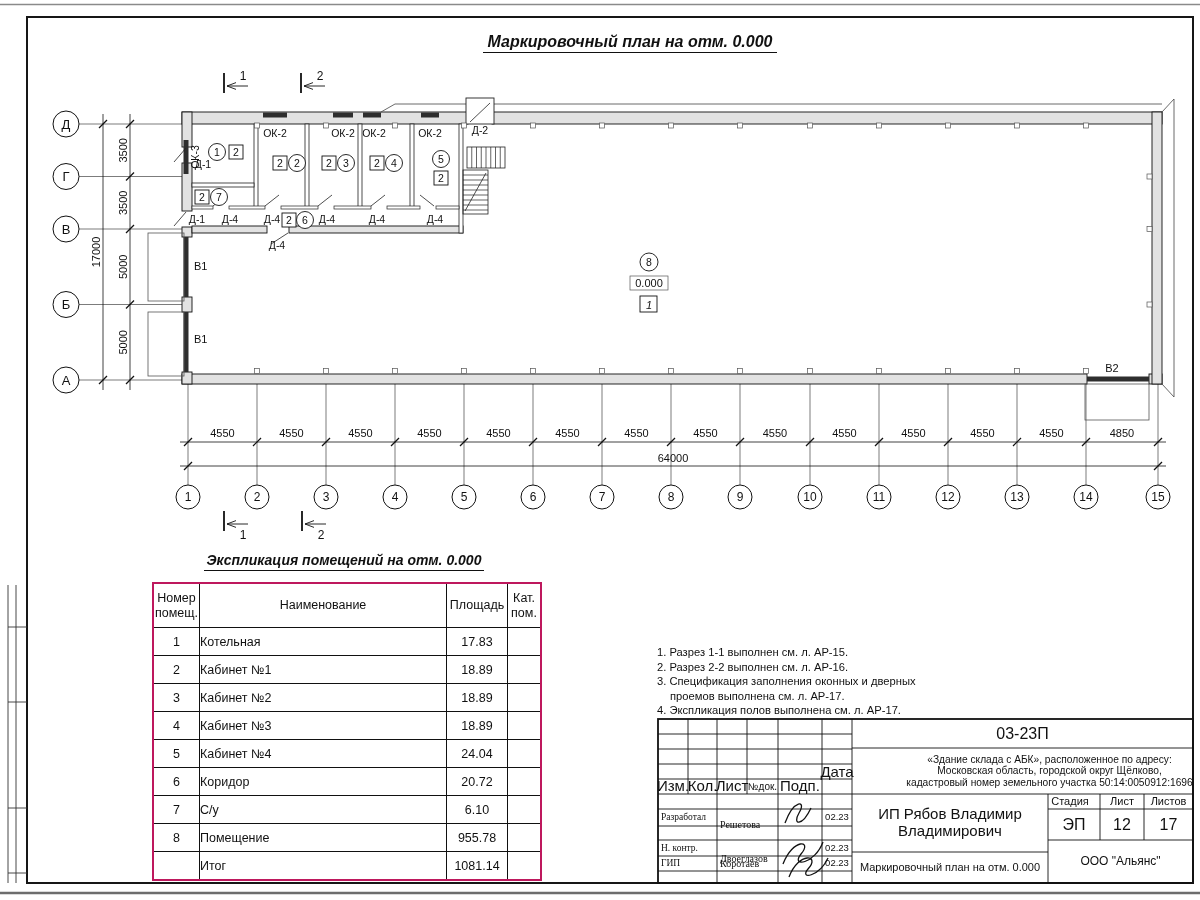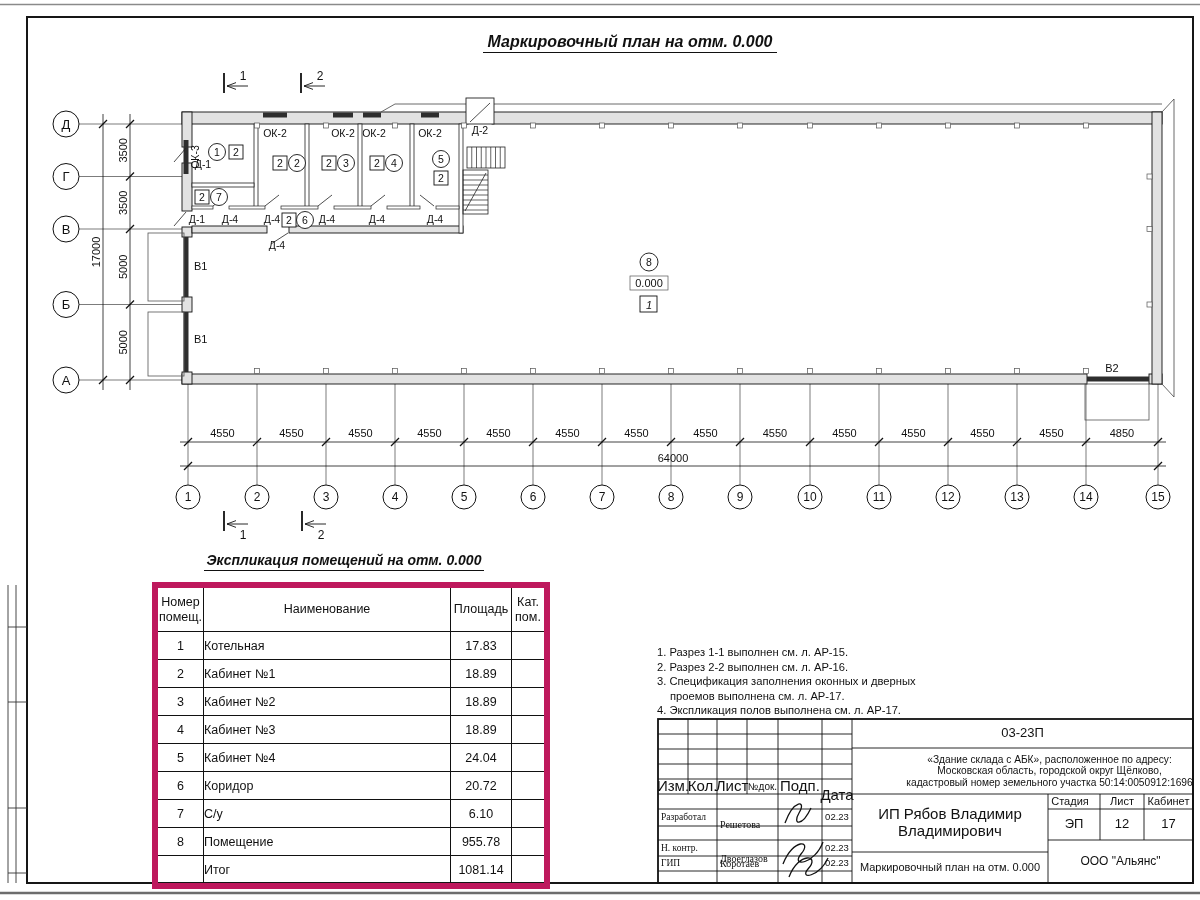--- a/index.html
+++ b/index.html
@@ -7,41 +7,41 @@
          font-family:"Liberation Sans", sans-serif;color:#111;}
   .abs{position:absolute;}
   .title-main{left:400px;top:33px;width:460px;text-align:center;font-size:16px;
               font-weight:bold;font-style:italic;}
   .title-main span{border-bottom:1.5px solid #111;padding:0 4px 2px 4px;}
   .title-sched{left:150px;top:552px;width:388px;text-align:center;font-size:14px;
                font-weight:bold;font-style:italic;}
   .title-sched span{border-bottom:1.3px solid #111;padding:0 3px 2px 3px;margin-top:38px;}
   
   .sched{left:152px;top:582px;}
-  .sched table{border-collapse:collapse;border:6px solid #be185d;table-layout:fixed;}
+  .sched table{border-collapse:collapse;border:2px solid #be185d;table-layout:fixed;}
   .sched th,.sched td{border:1px solid #111;font-weight:normal;font-size:12.5px;
                       padding:0;overflow:hidden;white-space:nowrap;}
   .sched th{height:43px;text-align:center;line-height:1.15;}
   .sched td{height:27px;}
   .c-num{width:45px;text-align:center;}
   .c-name{width:246px;text-align:left;padding-left:7px;}
   .c-area{width:60px;text-align:center;}
   .c-cat{width:32px;text-align:center;}
   .total-name{padding-left:18px;}
   
   .notes{left:657px;top:645px;font-size:11.2px;line-height:14.6px;}
   .notes .cont{padding-left:13px;}
   
   .tb{left:658px;top:719px;width:535px;height:164px;font-size:11px;}
   .tb .c{position:absolute;display:flex;align-items:center;justify-content:center;
          text-align:center;line-height:1.12;}
   .tb .left{justify-content:flex-start;text-align:left;padding-left:3px;box-sizing:border-box;font-family:Liberation Serif, serif;}
   .fs8{font-size:10px;} .fs9{font-size:9.5px;} .fs10{font-size:10px;}
   .fs10a{font-size:10.2px;} .fs11{font-size:11px;} .fs115{font-size:15px;}
-  .fs12{font-size:12px;} .fs13{font-size:13px;}
+  .fs12{font-size:12px;} .fs13{font-size:16px;}
   svg text{font-family:"Liberation Sans", sans-serif;}
 </style>
 </head>
 <body>
 
 <div class="sheet">
 
   <svg class="abs" style="left:0;top:0" width="1200" height="900" viewBox="0 0 1200 900">
 
     <line x1="0" y1="4.5" x2="1200" y2="4.5" stroke="#8a8a8a" stroke-width="1.5"></line>
@@ -461,37 +461,37 @@
     <div class="c fs10a" style="left:198px;top:29px;width:387px;height:46px;flex-direction:column">
       <div>«Здание склада с АБК», расположенное по адресу:</div>
       <div>Московская область, городской округ Щёлково,</div>
       <div>кадастровый номер земельного участка 50:14:0050912:1696</div>
     </div>
     <div class="c fs115" style="left:0;top:60px;width:30px;height:15px">Изм.</div>
     <div class="c fs115" style="left:30px;top:60px;width:29px;height:15px">Кол.</div>
     <div class="c fs115" style="left:59px;top:60px;width:30px;height:15px">Лист</div>
     <div class="c fs8" style="left:89px;top:60px;width:31px;height:15px">№док.</div>
     <div class="c fs115" style="left:120px;top:60px;width:44px;height:15px">Подп.</div>
-    <div class="c fs115" style="left:164px;top:69px;width:30px;height:15px">Дата</div>
+    <div class="c fs115" style="left:164px;top:46px;width:30px;height:15px">Дата</div>
 
     <div class="c left fs9" style="left:0;top:90px;width:59px;height:17px">Разработал</div>
     <div class="c left fs10" style="left:59px;top:90px;width:61px;height:31px">Решетова</div>
     <div class="c fs9" style="left:164px;top:90px;width:30px;height:17px">02.23</div>
 
     <div class="c left fs9" style="left:0;top:121px;width:59px;height:16px">Н. контр.</div>
     <div class="c left fs10" style="left:59px;top:132px;width:70px;height:16px">Двоеглазов</div>
     <div class="c fs9" style="left:164px;top:121px;width:30px;height:16px">02.23</div>
 
     <div class="c left fs9" style="left:0;top:137px;width:59px;height:15px">ГИП</div>
     <div class="c left fs10" style="left:59px;top:137px;width:61px;height:15px">Коротаев</div>
     <div class="c fs9" style="left:164px;top:137px;width:30px;height:15px">02.23</div>
 
     <div class="c fs115" style="left:194px;top:75px;width:196px;height:58px">ИП Рябов Владимир Владимирович</div>
     <div class="c fs11" style="left:390px;top:75px;width:44px;height:15px">Стадия</div>
     <div class="c fs11" style="left:442px;top:75px;width:44px;height:15px">Лист</div>
-    <div class="c fs11" style="left:486px;top:75px;width:49px;height:15px">Кабинет</div>
+    <div class="c fs11" style="left:486px;top:75px;width:49px;height:15px">Листов</div>
     <div class="c fs13" style="left:390px;top:90px;width:52px;height:31px">ЭП</div>
     <div class="c fs13" style="left:442px;top:90px;width:44px;height:31px">12</div>
     <div class="c fs13" style="left:486px;top:90px;width:49px;height:31px">17</div>
     <div class="c fs11" style="left:194px;top:133px;width:196px;height:31px">Маркировочный план на отм. 0.000</div>
     <div class="c fs12" style="left:390px;top:121px;width:145px;height:43px">ООО "Альянс"</div>
   </div>
 </div>
 
 </body></html>

